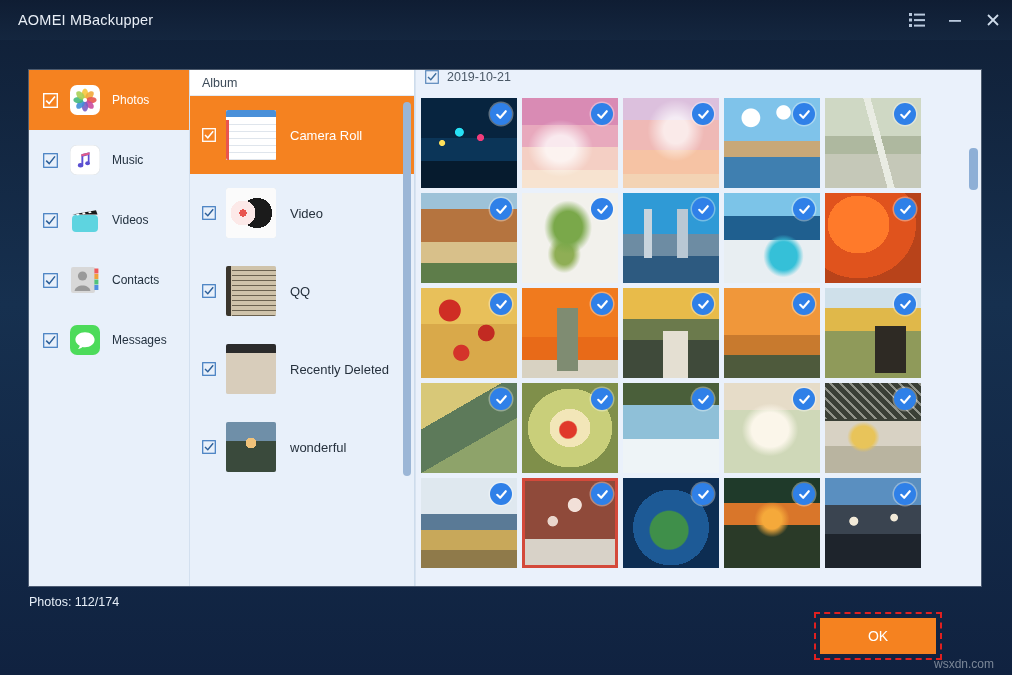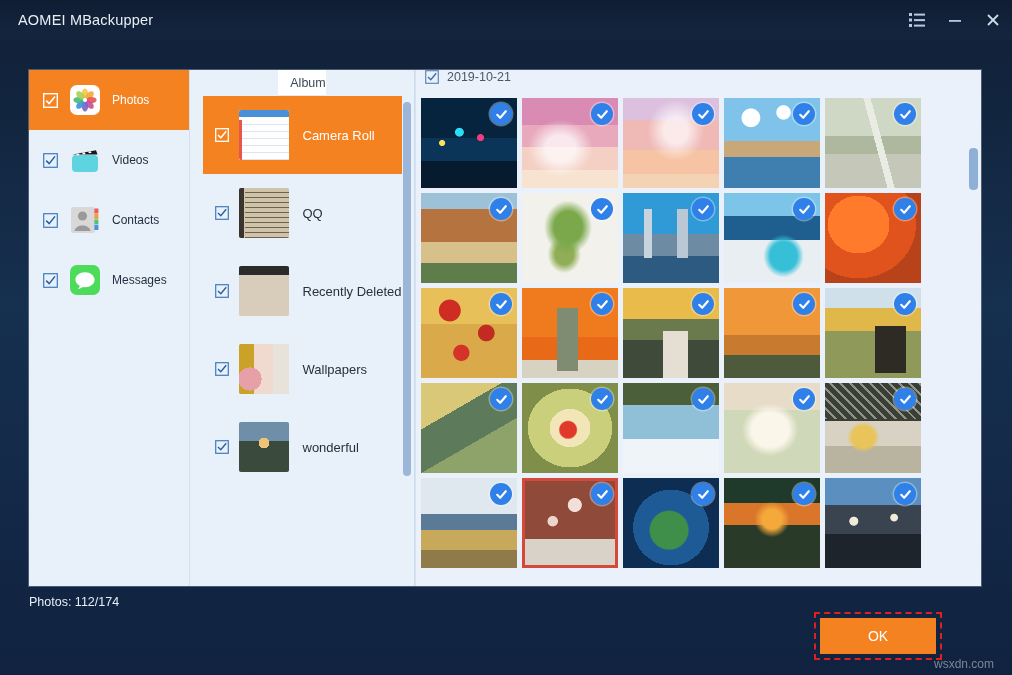--- a/index.html
+++ b/index.html
@@ -51,21 +51,21 @@
   .cat-cb svg{display:block;}
   .cat-ico{
     width:30px;height:30px;flex:0 0 30px;border-radius:7px;margin-right:12px;
     display:block;
   }
   .cat-label{font-size:12px;color:#23313f;}
   .cat.active .cat-label{color:#ffffff;}
   
   .albumcol{
     width:224px;flex:0 0 224px;height:100%;background:#e8f0fa;position:relative;
-    border-right:1px solid #cddcec;display:flex;flex-direction:column;align-items:center;
+    border-right:1px solid #cddcec;display:flex;flex-direction:column;
   }
   .album-head{
     height:26px;flex:0 0 26px;background:#ffffff;display:flex;align-items:center;
     padding-left:12px;box-sizing:border-box;border-bottom:1px solid #e3ebf5;
   }
   .album-head span{font-size:12.5px;color:#3c4a58;}
   .album-list{
     flex:1 1 auto;overflow:hidden;position:relative;
   }
   .album{
@@ -191,20 +191,40 @@
               <ellipse cx="0" cy="-6.4" rx="3.1" ry="5.2" fill="#3f8fd6" opacity=".9" transform="rotate(225)"></ellipse>
               <ellipse cx="0" cy="-6.4" rx="3.1" ry="5.2" fill="#45b97c" opacity=".9" transform="rotate(270)"></ellipse>
               <ellipse cx="0" cy="-6.4" rx="3.1" ry="5.2" fill="#a9cf54" opacity=".9" transform="rotate(315)"></ellipse>
               <circle cx="0" cy="0" r="2.1" fill="#ffffff"></circle>
             </g>
           </svg>
         </span>
         <span class="cat-label">Photos</span>
       </div>
 
+      <div class="cat">
+        <span class="cat-cb">
+          <svg width="15" height="15" viewBox="0 0 15 15">
+            <rect x="0.7" y="0.7" width="13.6" height="13.6" fill="none" stroke="#3f7bbf" stroke-width="1.2"></rect>
+            <path d="M3.2 7.6 L6.2 10.6 L12 3.4" fill="none" stroke="#2c5f99" stroke-width="1.5"></path>
+          </svg>
+        </span>
+        <span class="cat-ico">
+          <svg width="30" height="30" viewBox="0 0 30 30">
+            <rect x="0" y="0" width="30" height="30" rx="7" fill="#ffffff" stroke="#e2e6ea"></rect>
+            <g fill="#5a4fd1">
+              <path d="M19.5 7.2 L11.4 9.3 L11.4 19.6 L13.3 19.6 L13.3 11.4 L17.8 10.3 L17.8 17.4 L19.5 17.4 Z"></path>
+              <ellipse cx="10.6" cy="20.3" rx="2.7" ry="2.2"></ellipse>
+              <ellipse cx="17.6" cy="18.2" rx="2.4" ry="2"></ellipse>
+            </g>
+            <path d="M19.5 7.2 L11.4 9.3 L11.4 11.5 L19.5 9.4 Z" fill="#e05a8a"></path>
+          </svg>
+        </span>
+        <span class="cat-label">Music</span>
+      </div>
 
       <div class="cat">
         <span class="cat-cb">
           <svg width="15" height="15" viewBox="0 0 15 15">
             <rect x="0.7" y="0.7" width="13.6" height="13.6" fill="none" stroke="#3f7bbf" stroke-width="1.2"></rect>
             <path d="M3.2 7.6 L6.2 10.6 L12 3.4" fill="none" stroke="#2c5f99" stroke-width="1.5"></path>
           </svg>
         </span>
         <span class="cat-ico">
           <svg width="30" height="30" viewBox="0 0 30 30">
@@ -277,61 +297,62 @@
           </span>
           <span class="album-thumb">
             <span class="gs" style="background:#f2f4f7"></span>
             <span class="gs" style="background:linear-gradient(180deg,#4a90d9 0 14%,#ffffff 14% 100%)"></span>
             <span class="gs" style="background:repeating-linear-gradient(180deg,transparent 0 6px,#dfe5ec 6px 7px);top:16%"></span>
             <span class="gs" style="background:linear-gradient(90deg,#e8554f 0 6%,transparent 6%);top:20%"></span>
           </span>
           <span class="album-name">Camera Roll</span>
         </div>
 
-
         <div class="album">
           <span class="album-cb">
             <svg width="14" height="14" viewBox="0 0 14 14">
               <rect x="0.7" y="0.7" width="12.6" height="12.6" fill="none" stroke="#3f7bbf" stroke-width="1.2"></rect>
               <path d="M3 7 L5.8 9.8 L11.2 3.2" fill="none" stroke="#2c5f99" stroke-width="1.4"></path>
             </svg>
           </span>
           <span class="album-thumb">
-            <span class="gs" style="background:linear-gradient(90deg,#3a352c 0 10%,#cfc3aa 10% 100%)"></span>
-            <span class="gs" style="background:repeating-linear-gradient(180deg,transparent 0 4px,#6b6250 4px 5px);left:12%"></span>
-          </span>
-          <span class="album-name">QQ</span>
+            <span class="gs" style="background:#fbfbfb"></span>
+            <span class="gs" style="background:radial-gradient(circle at 62% 50%,#1b1b1b 0 38%,transparent 38%)"></span>
+            <span class="gs" style="background:radial-gradient(circle at 34% 50%,#e8554f 0 9%,#fce9e8 9% 30%,transparent 30%)"></span>
+          </span>
+          <span class="album-name">Video</span>
         </div>
 
         <div class="album">
           <span class="album-cb">
             <svg width="14" height="14" viewBox="0 0 14 14">
               <rect x="0.7" y="0.7" width="12.6" height="12.6" fill="none" stroke="#3f7bbf" stroke-width="1.2"></rect>
               <path d="M3 7 L5.8 9.8 L11.2 3.2" fill="none" stroke="#2c5f99" stroke-width="1.4"></path>
             </svg>
           </span>
           <span class="album-thumb">
-            <span class="gs" style="background:linear-gradient(180deg,#2b2b2b 0 18%,#d8cdbb 18% 100%)"></span>
-          </span>
-          <span class="album-name">Recently Deleted</span>
+            <span class="gs" style="background:linear-gradient(90deg,#3a352c 0 10%,#cfc3aa 10% 100%)"></span>
+            <span class="gs" style="background:repeating-linear-gradient(180deg,transparent 0 4px,#6b6250 4px 5px);left:12%"></span>
+          </span>
+          <span class="album-name">QQ</span>
         </div>
 
         <div class="album">
           <span class="album-cb">
             <svg width="14" height="14" viewBox="0 0 14 14">
               <rect x="0.7" y="0.7" width="12.6" height="12.6" fill="none" stroke="#3f7bbf" stroke-width="1.2"></rect>
               <path d="M3 7 L5.8 9.8 L11.2 3.2" fill="none" stroke="#2c5f99" stroke-width="1.4"></path>
             </svg>
           </span>
           <span class="album-thumb">
-            <span class="gs" style="background:linear-gradient(90deg,#c9a227 0 30%,#f0d9cf 30% 68%,#e7e2da 68% 100%)"></span>
-            <span class="gs" style="background:radial-gradient(circle at 22% 70%,#e8a0a8 0 22%,transparent 22%)"></span>
-          </span>
-          <span class="album-name">Wallpapers</span>
-        </div>
+            <span class="gs" style="background:linear-gradient(180deg,#2b2b2b 0 18%,#d8cdbb 18% 100%)"></span>
+          </span>
+          <span class="album-name">Recently Deleted</span>
+        </div>
+
 
         <div class="album">
           <span class="album-cb">
             <svg width="14" height="14" viewBox="0 0 14 14">
               <rect x="0.7" y="0.7" width="12.6" height="12.6" fill="none" stroke="#3f7bbf" stroke-width="1.2"></rect>
               <path d="M3 7 L5.8 9.8 L11.2 3.2" fill="none" stroke="#2c5f99" stroke-width="1.4"></path>
             </svg>
           </span>
           <span class="album-thumb">
             <span class="gs" style="background:linear-gradient(180deg,#6f8fa8 0 38%,#3a4a3c 38% 100%)"></span>

